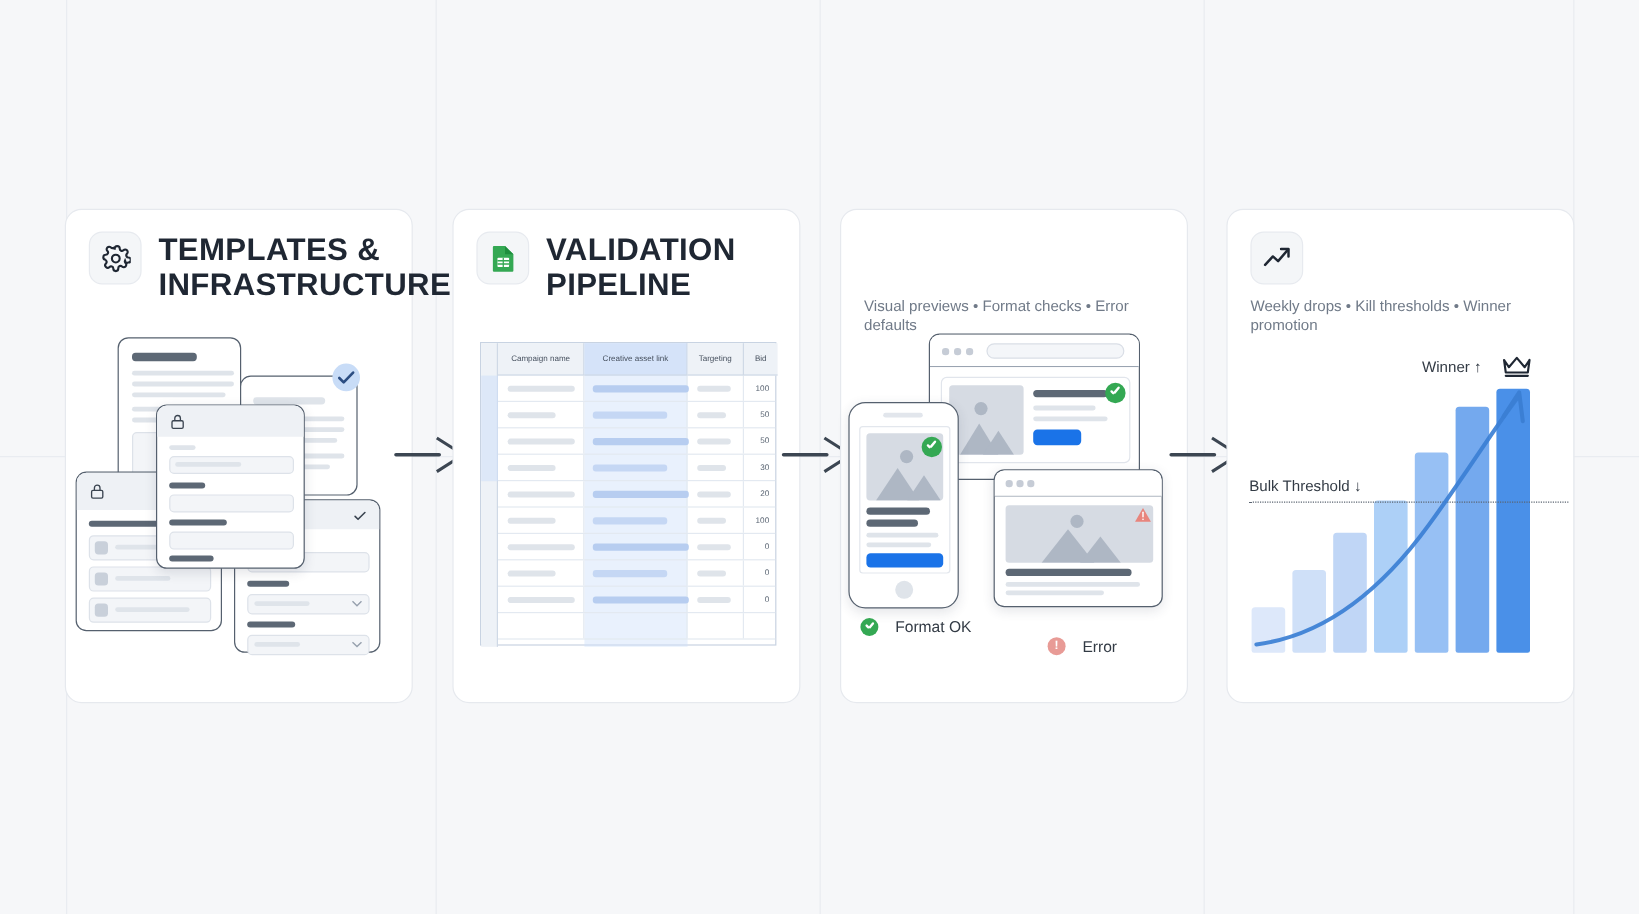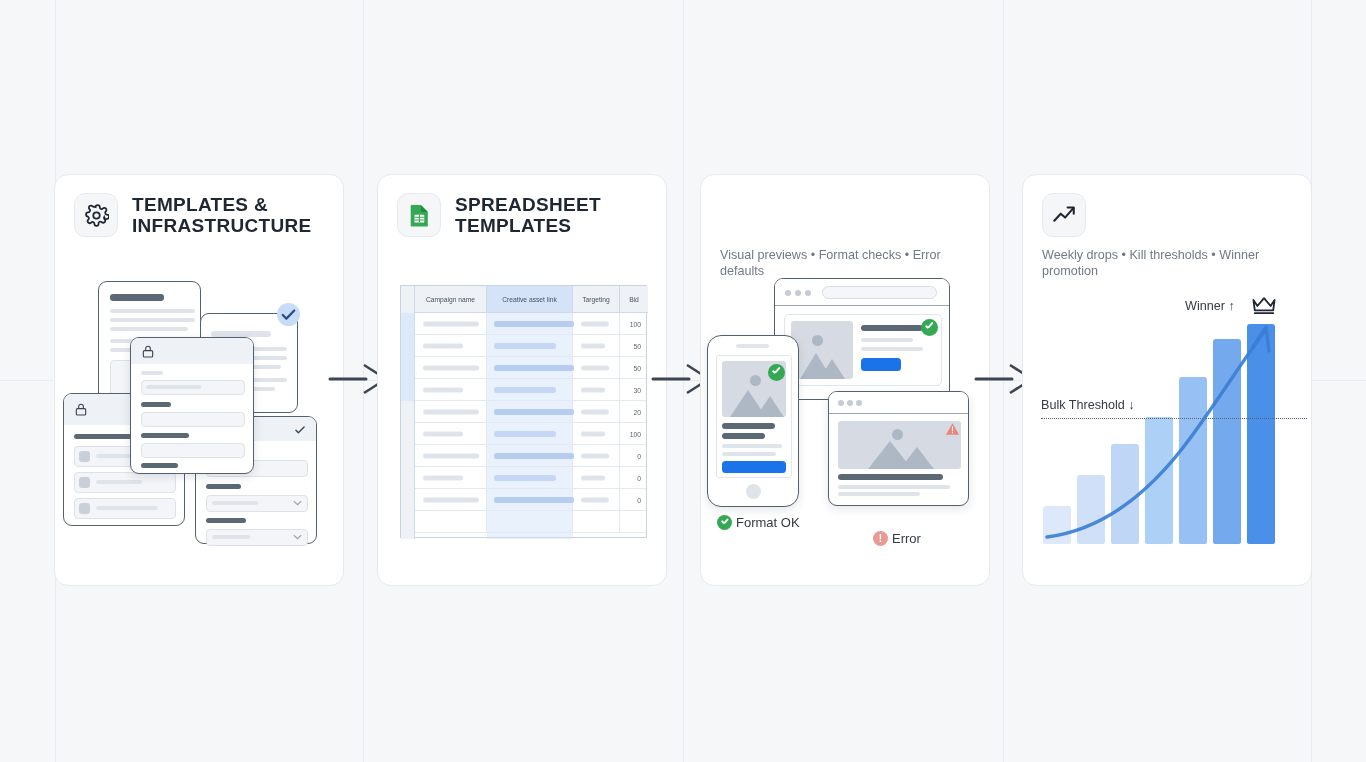--- a/index.html
+++ b/index.html
@@ -25,21 +25,21 @@
   #card2 { left:700px; }
   #card3 { left:1022px; }
 
   .card-head { position:absolute; left:19px; top:18px; right:16px; display:flex; gap:14px; }
   .icon-box {
     width:44px; height:44px; flex:0 0 44px;
     background:#f4f6f8; border:1px solid #e7eaef; border-radius:11px;
     display:flex; align-items:center; justify-content:center;
   }
   .card-title {
-    font-size:19px; font-weight:bold; color:#1f2733;
+    font-size:26px; font-weight:bold; color:#1f2733;
     letter-spacing:.3px; line-height:1.12; padding-top:1px;
   }
   .card-sub {
     position:absolute; left:19px; top:72px; right:14px;
     font-size:12.6px; color:#707a88; line-height:1.3;
   }
 
   
   .arrow { position:absolute; top:362px; width:62px; height:34px; }
 
@@ -74,21 +74,21 @@
     background:#fff; transform:rotate(45deg); border-radius:1px; }
   .badge-ok:after { content:""; position:absolute; left:6.4px; top:5.4px; width:7.2px; height:1.9px;
     background:#fff; transform:rotate(-50deg); border-radius:1px; }
   .imgph { position:absolute; background:#d6dbe3; border-radius:3px; overflow:hidden; }
   .imgph .sun { position:absolute; border-radius:50%; background:#aeb7c4; }
   .imgph .mtn { position:absolute; width:0; height:0; border-style:solid;
                 border-color:transparent transparent #aeb7c4 transparent; }
   .cta { position:absolute; background:#1a73e8; border-radius:3.5px; }
   .wdots span { position:absolute; width:5.5px; height:5.5px; border-radius:50%; background:#c6ccd6; top:0; }
 
-  .statrow { position:absolute; display:flex; align-items:center; gap:4px; font-size:13px; color:#333b45; }
+  .statrow { position:absolute; display:flex; align-items:center; gap:14px; font-size:13px; color:#333b45; }
   .dot-ok { width:15px; height:15px; border-radius:50%; background:#34a853; position:relative; flex:0 0 15px; }
   .dot-ok:before { content:""; position:absolute; left:3.6px; top:6.4px; width:3.8px; height:1.8px;
     background:#fff; transform:rotate(45deg); border-radius:1px; }
   .dot-ok:after { content:""; position:absolute; left:5.6px; top:4.7px; width:6.4px; height:1.8px;
     background:#fff; transform:rotate(-50deg); border-radius:1px; }
   .dot-err { width:15px; height:15px; border-radius:50%; background:#e89b96; position:relative; flex:0 0 15px;
     color:#fff; font-size:10px; font-weight:bold; line-height:15px; text-align:center; }
 
   
   .chart { position:absolute; left:10px; top:0; width:270px; height:298px; }
@@ -212,21 +212,21 @@
   <div class="card" id="card1">
     <div class="card-head">
       <div class="icon-box">
         <svg width="27" height="27" viewBox="0 0 24 24">
           <path d="M5 2.6h8.2L19.4 8.8V21a.8.8 0 0 1-.8.8H5a.8.8 0 0 1-.8-.8V3.4A.8.8 0 0 1 5 2.6z" fill="#34a853"></path>
           <path d="M13.2 2.6L19.4 8.8h-6.2z" fill="#1e8e3e"></path>
           <rect x="7.6" y="11.3" width="8.6" height="7" rx="0.6" fill="#fff"></rect>
           <path d="M7.6 13.6h8.6M7.6 16h8.6M11.9 11.3v7" stroke="#34a853" stroke-width="0.95"></path>
         </svg>
       </div>
-      <div class="card-title">SPREADSHEET TEMPLATES</div>
+      <div class="card-title">VALIDATION PIPELINE</div>
     </div>
 
     <div class="illus">
       <div class="sheet">
         <div class="gutter"></div>
         <div class="hl" style="left:86px; top:0; width:86px; height:253px; opacity:.45;"></div>
 
         <div class="colhdr" style="left:14px; width:72px;">Campaign name</div>
         <div class="colhdr" style="left:86px; width:86px; background:#d5e3f9;">Creative asset link</div>
         <div class="colhdr" style="left:172px; width:47px;">Targeting</div>

